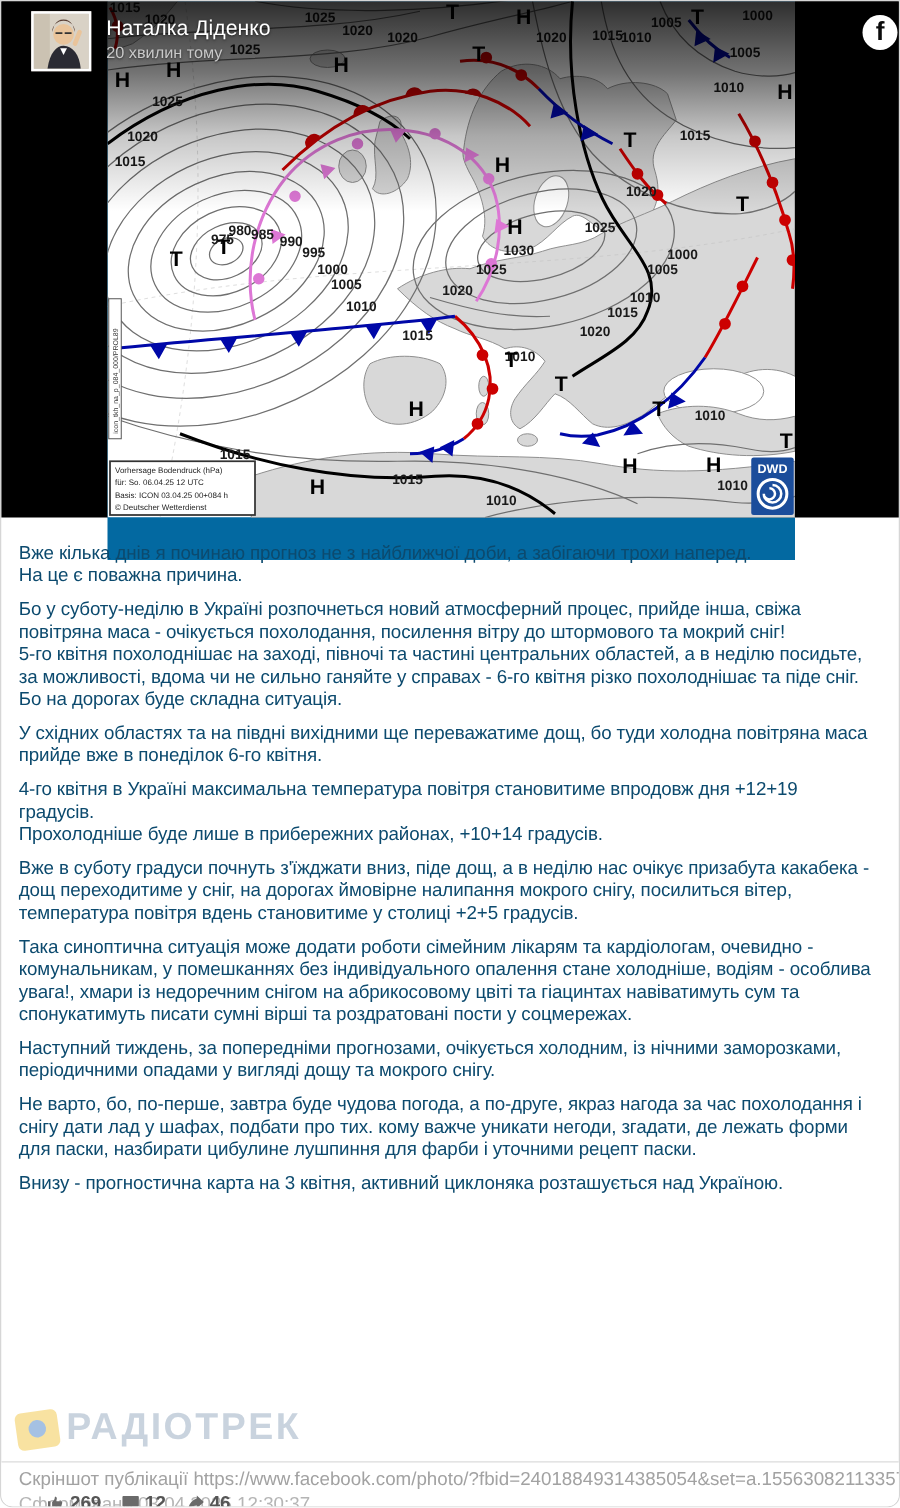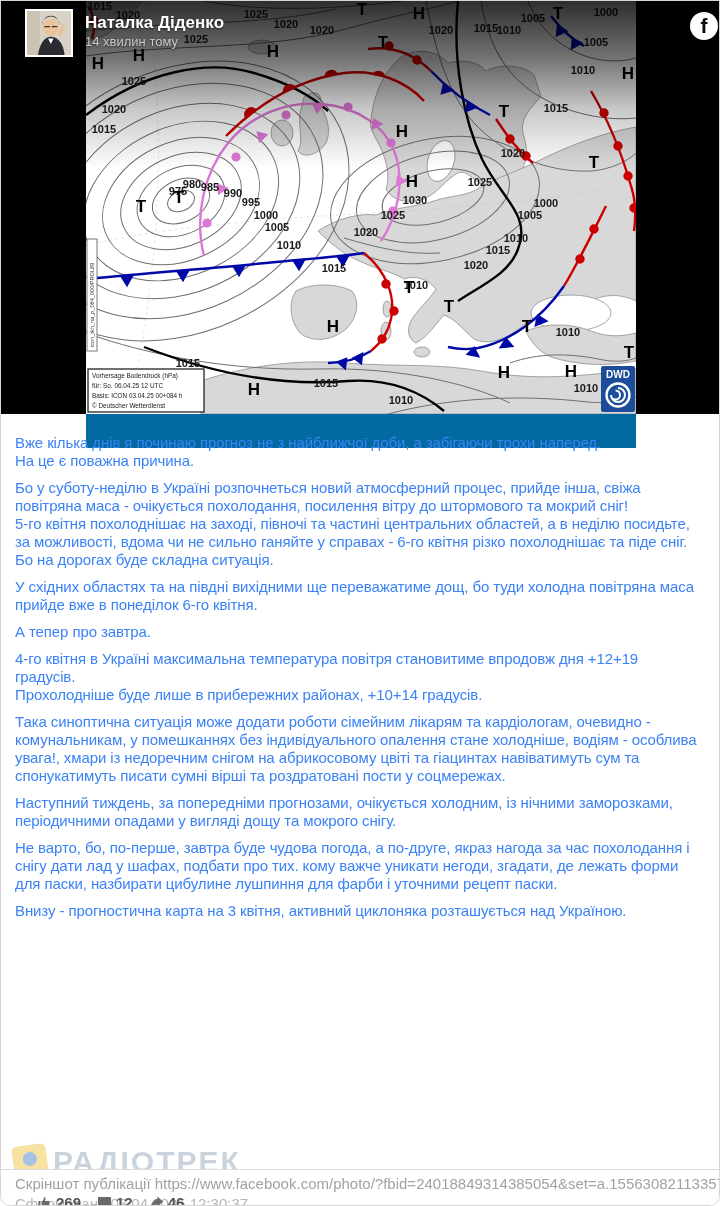--- a/index.html
+++ b/index.html
@@ -6,32 +6,32 @@
   *{box-sizing:border-box;}
   .page{position:relative;width:720px;height:1206px;background:#fff;overflow:hidden;
         font-family:"Liberation Sans",sans-serif;border:1px solid #d6d6d6;border-radius:0 0 10px 10px;}
   
   .photo-area{position:relative;width:720px;height:413px;background:#000;}
   .map-wrap{position:absolute;left:85px;top:0;width:550px;height:447px;background:#0369a1;}
   .map-wrap svg{display:block;width:550px;height:413px;}
   .fade{position:absolute;left:0;top:0;width:720px;height:168px;pointer-events:none;
         background:linear-gradient(to bottom,rgba(0,0,0,.82) 0%,rgba(0,0,0,.55) 34%,rgba(0,0,0,.22) 64%,rgba(0,0,0,0) 100%);}
   .avatar{position:absolute;left:24px;top:8px;width:48px;height:48px;border:2px solid #fff;background:#cfc8bd;}
-  .hdr-name{position:absolute;left:84px;top:12px;color:#fff;font-size:17px;font-weight:bold;text-shadow:0 1px 2px rgba(0,0,0,.6);}
+  .hdr-name{position:absolute;left:84px;top:12px;color:#fff;font-size:17px;font-weight:normal;text-shadow:0 1px 2px rgba(0,0,0,.6);}
   .hdr-time{position:absolute;left:84px;top:33px;color:#c9c9c9;font-size:13px;text-shadow:0 1px 2px rgba(0,0,0,.6);}
   .fb-badge{position:absolute;left:689px;top:11px;width:28px;height:28px;border-radius:50%;background:#fff;
             display:flex;align-items:center;justify-content:center;font-weight:bold;font-size:21px;color:#0b0b0b;line-height:1;}
   .fb-badge span{transform:translateY(-1px);}
   
   .post-text{position:absolute;left:0;top:413px;width:720px;padding:20px 22px 0 14px;
-             font-size:15px;line-height:18px;color:#3b82f6;letter-spacing:-0.1px;}
+             font-size:15px;line-height:18px;color:#0c4a6e;letter-spacing:-0.1px;}
   .post-text p{margin:0 0 9px 0;}
   
-  .watermark{position:absolute;left:12px;top:1124px;display:flex;align-items:flex-start;gap:6px;
-             pointer-events:none;opacity:.45;margin-top:20px;}
+  .watermark{position:absolute;left:12px;top:1124px;display:flex;align-items:flex-end;gap:6px;
+             pointer-events:none;opacity:.45;}
   .wm-icon{width:34px;height:30px;background:#f0c030;border-radius:5px;transform:rotate(-8deg);position:relative;}
   .wm-icon:after{content:"";position:absolute;left:10px;top:7px;width:14px;height:14px;border-radius:50%;background:#3a78c2;}
   .wm-text{font-size:30px;font-weight:bold;letter-spacing:2px;color:#8aa0b8;}
   
   .footer{position:absolute;left:0;top:1168px;width:720px;height:38px;background:#fff;
           border-top:1px solid #dcdcdc;padding:5px 14px 0 14px;}
   .foot-line1{font-size:15px;color:#a2a2a2;white-space:nowrap;}
   .foot-line2{font-size:15px;color:#b5b5b5;margin-top:3px;}
   .reactions{position:absolute;left:36px;top:24px;display:flex;gap:16px;align-items:center;
              font-size:15px;font-weight:bold;color:#555;}
@@ -270,32 +270,32 @@
         <rect x="0" y="0" width="14" height="48" fill="#cbc2b2"></rect>
         <circle cx="26" cy="18" r="9" fill="#e9c49b"></circle>
         <path d="M16,16 a10,10 0 0 1 20,0 l-2,-6 a9,9 0 0 0 -16,0 z" fill="#5a3f35"></path>
         <path d="M19,17 h6 m2,0 h6" stroke="#333" stroke-width="1.5" fill="none"></path>
         <path d="M12,48 C14,34 20,28 26,28 C34,28 40,36 41,48 Z" fill="#2b2b33"></path>
         <path d="M23,30 L26,36 L29,30 Z" fill="#fff"></path>
         <path d="M36,26 l4,-10" stroke="#e9c49b" stroke-width="4" stroke-linecap="round"></path>
       </svg>
     </div>
     <div class="hdr-name">Наталка Діденко</div>
-    <div class="hdr-time">14 хвилин тому</div>
+    <div class="hdr-time">20 хвилин тому</div>
     <div class="fb-badge">
         <span>f</span>
       </div>
   </div>
 
   <div class="post-text" id="post-text">
       <p>Вже кілька днів я починаю прогноз не з найближчої доби, а забігаючи трохи наперед.<br>На це є поважна причина.</p>
       <p>Бо у суботу-неділю в Україні розпочнеться новий атмосферний процес, прийде інша, свіжа повітряна маса - очікується похолодання, посилення вітру до штормового та мокрий сніг!<br>5-го квітня похолоднішає на заході, півночі та частині центральних областей, а в неділю посидьте, за можливості, вдома чи не сильно ганяйте у справах - 6-го квітня різко похолоднішає та піде сніг. Бо на дорогах буде складна ситуація.</p>
       <p>У східних областях та на півдні вихідними ще переважатиме дощ, бо туди холодна повітряна маса прийде вже в понеділок 6-го квітня.</p>
-      <p>А тепер про завтра.</p>
       <p>4-го квітня в Україні максимальна температура повітря становитиме впродовж дня +12+19 градусів.<br>Прохолодніше буде лише в прибережних районах, +10+14 градусів.</p>
+      <p>Вже в суботу градуси почнуть з'їжджати вниз, піде дощ, а в неділю нас очікує призабута какабека - дощ переходитиме у сніг, на дорогах ймовірне налипання мокрого снігу, посилиться вітер, температура повітря вдень становитиме у столиці +2+5 градусів.</p>
       <p>Така синоптична ситуація може додати роботи сімейним лікарям та кардіологам, очевидно - комунальникам, у помешканнях без індивідуального опалення стане холодніше, водіям - особлива увага!, хмари із недоречним снігом на абрикосовому цвіті та гіацинтах навіватимуть сум та спонукатимуть писати сумні вірші та роздратовані пости у соцмережах.</p>
       <p>Наступний тиждень, за попередніми прогнозами, очікується холодним, із нічними заморозками, періодичними опадами у вигляді дощу та мокрого снігу.</p>
       <p>Не варто, бо, по-перше, завтра буде чудова погода, а по-друге, якраз нагода за час похолодання і снігу дати лад у шафах, подбати про тих. кому важче уникати негоди, згадати, де лежать форми для паски, назбирати цибулине лушпиння для фарби і уточними рецепт паски.</p>
       <p>Внизу - прогностична карта на 3 квітня, активний циклоняка розташується над Україною.</p>
     </div>
 
   <div class="watermark">
     <div class="wm-icon"></div>
     <div class="wm-text">РАДІОТРЕК</div>
   </div>

